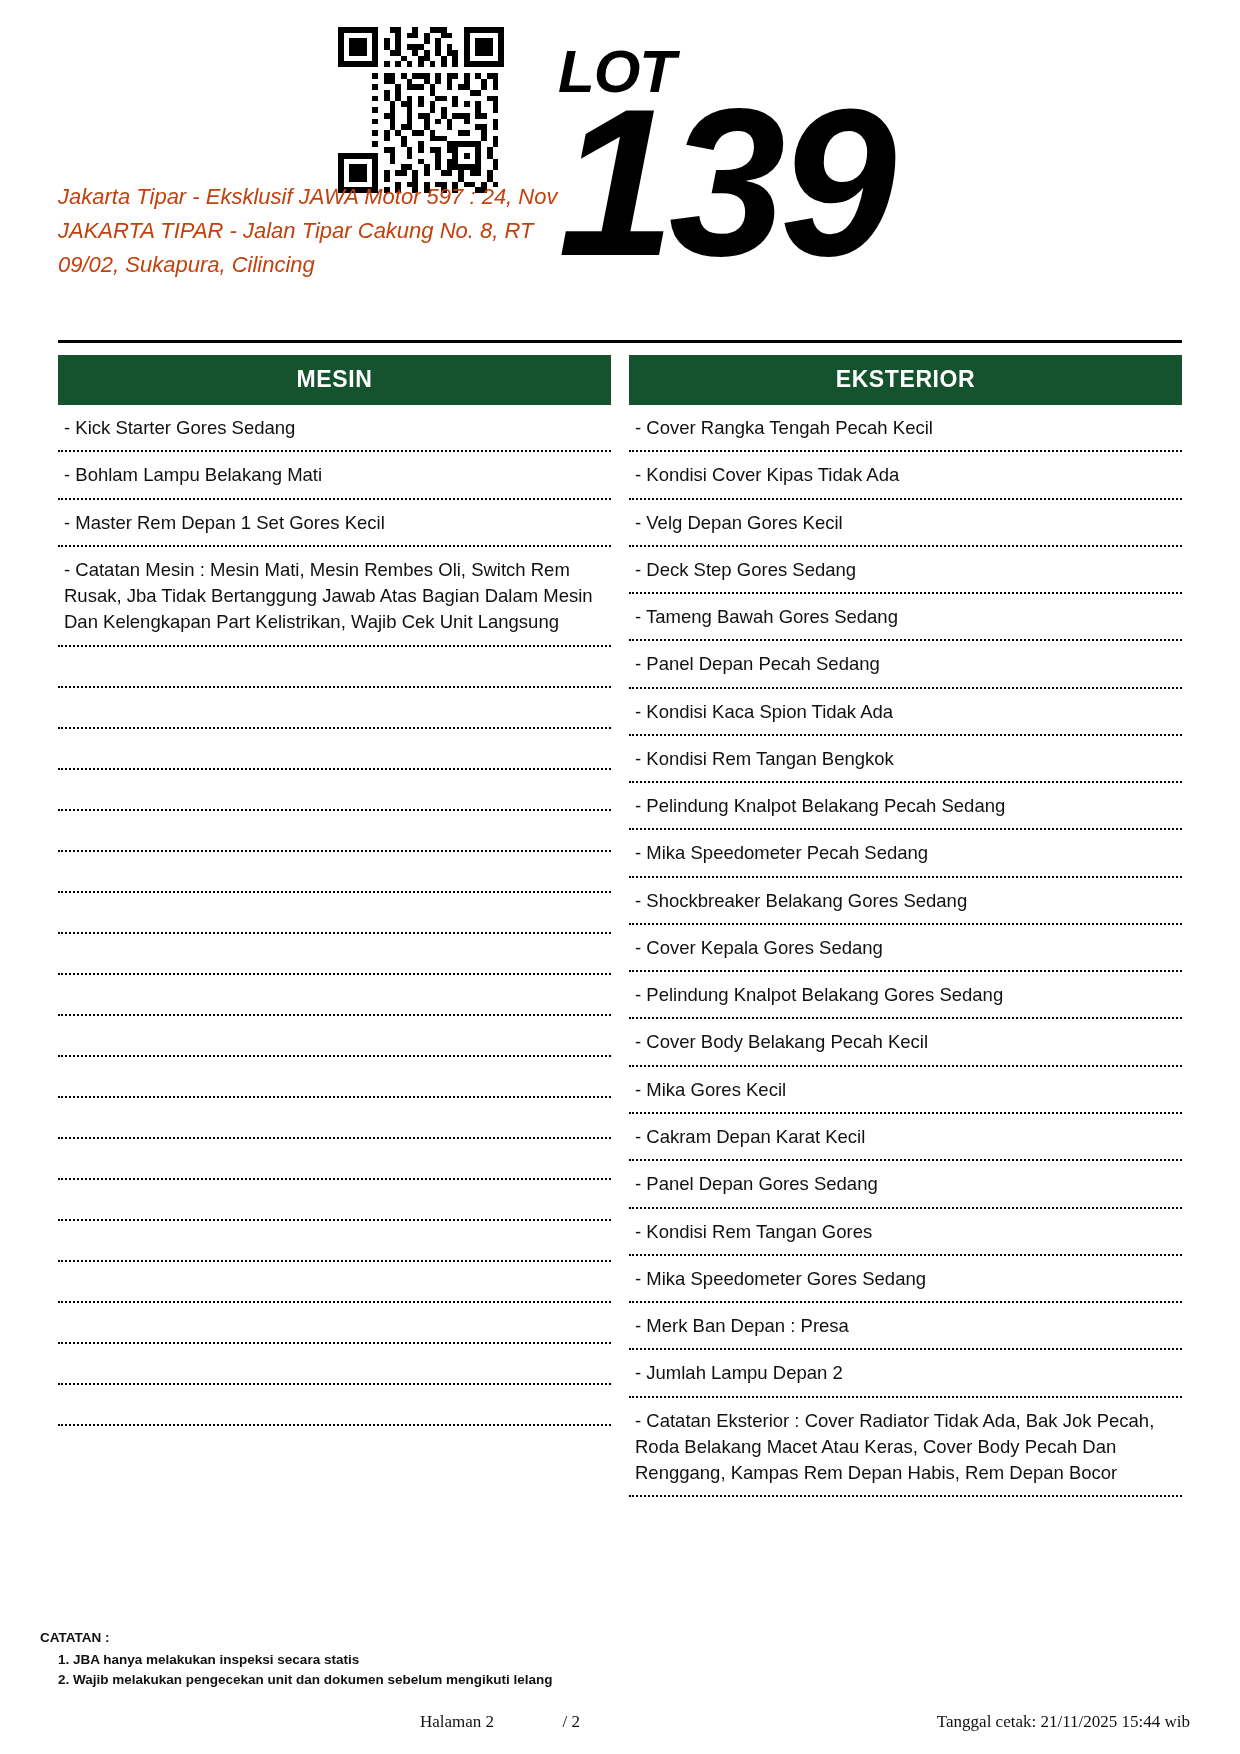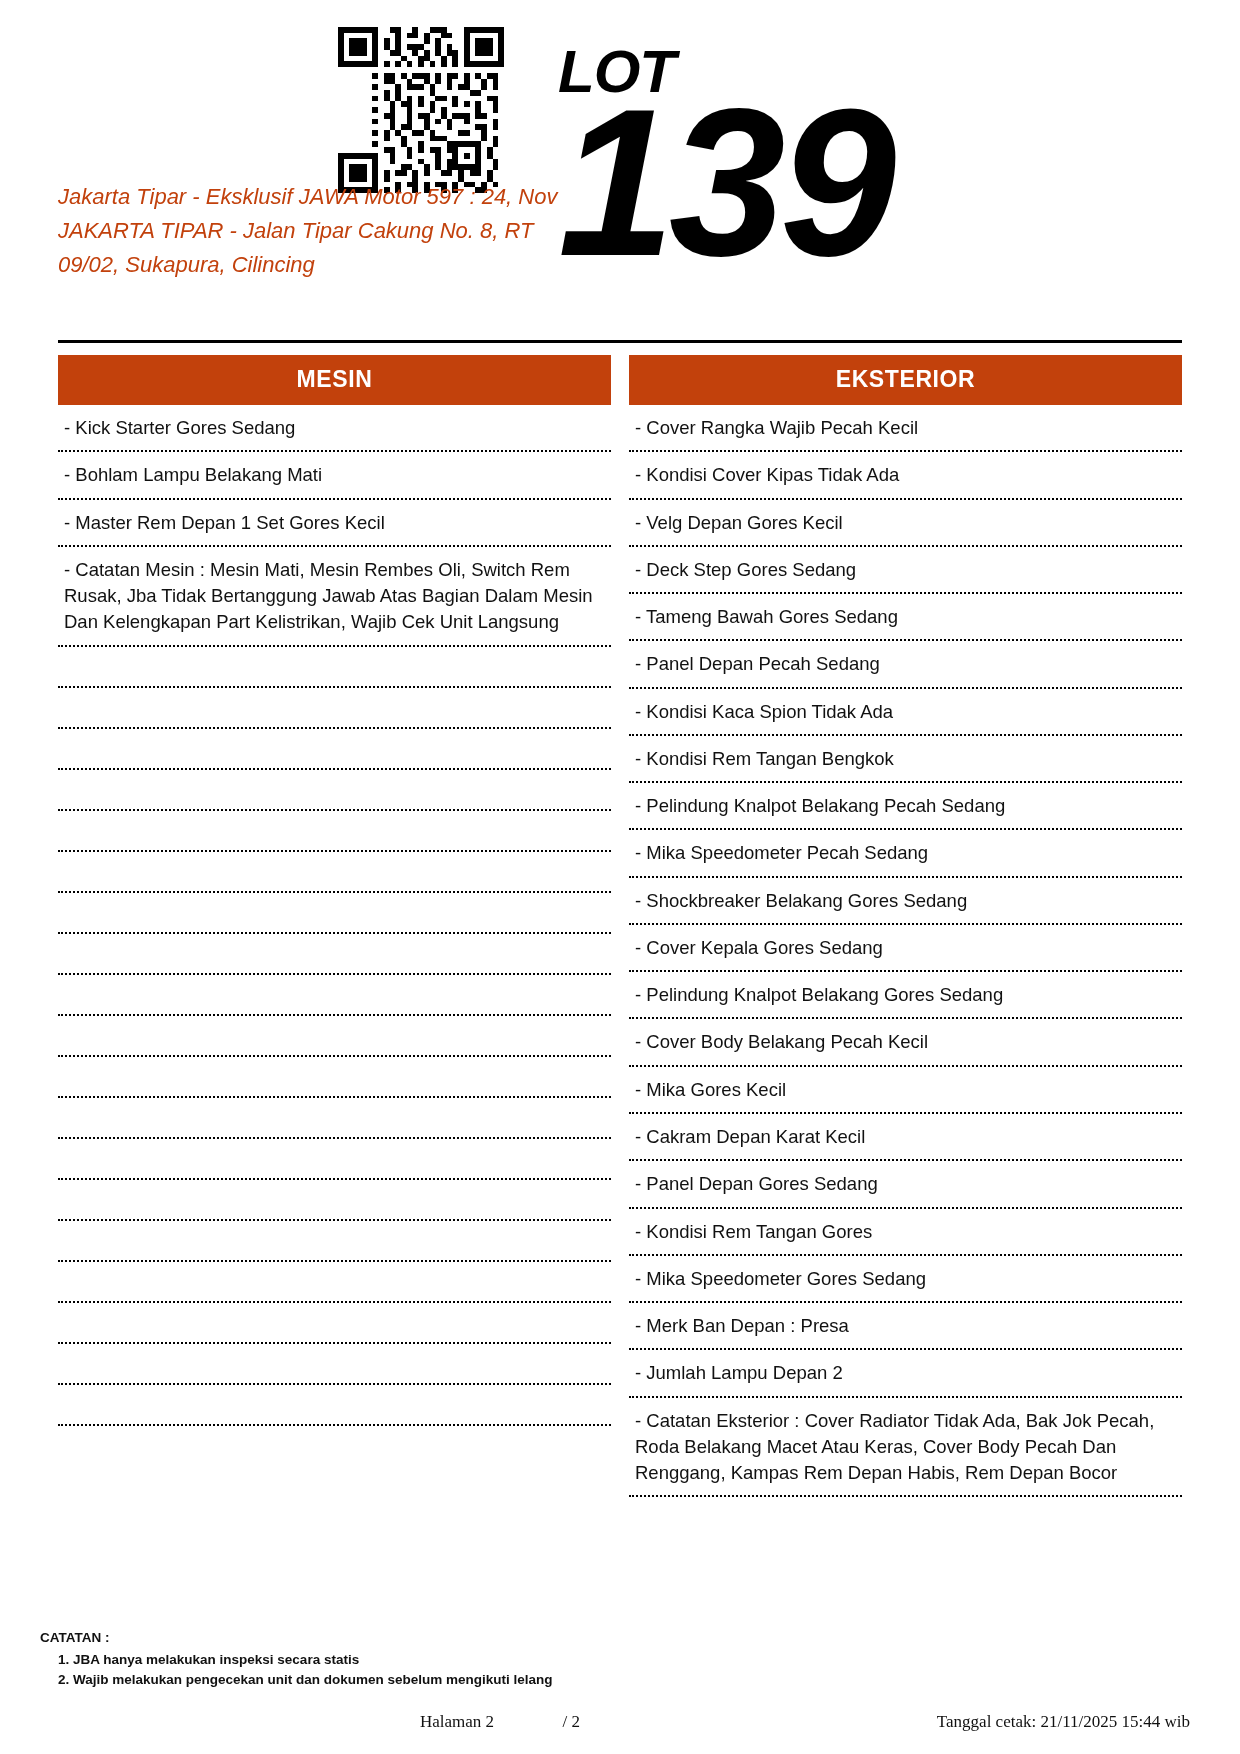--- a/index.html
+++ b/index.html
@@ -80,21 +80,21 @@
   .columns {
     display: flex;
     gap: 18px;
     margin-top: 12px;
   }
   .col {
     width: 553px;
     flex: 0 0 553px;
   }
   .col-head {
-    background: #c2410c;
+    background: #14532d;
     color: #fff;
     text-align: center;
     font-size: 23px;
     font-weight: bold;
     letter-spacing: 0.6px;
     padding: 11px 0 12px 0;
   }
   .row {
     font-size: 18.5px;
     line-height: 1.42;
@@ -331,21 +331,21 @@
       <div class="row empty"></div>
       <div class="row empty"></div>
       <div class="row empty"></div>
       <div class="row empty"></div>
       <div class="row empty"></div>
       <div class="row empty"></div>
     </div>
 
     <div class="col">
       <div class="col-head">EKSTERIOR</div>
-      <div class="row">- Cover Rangka Wajib Pecah Kecil</div>
+      <div class="row">- Cover Rangka Tengah Pecah Kecil</div>
       <div class="row">- Kondisi Cover Kipas Tidak Ada</div>
       <div class="row">- Velg Depan Gores Kecil</div>
       <div class="row">- Deck Step Gores Sedang</div>
       <div class="row">- Tameng Bawah Gores Sedang</div>
       <div class="row">- Panel Depan Pecah Sedang</div>
       <div class="row">- Kondisi Kaca Spion Tidak Ada</div>
       <div class="row">- Kondisi Rem Tangan Bengkok</div>
       <div class="row">- Pelindung Knalpot Belakang Pecah Sedang</div>
       <div class="row">- Mika Speedometer Pecah Sedang</div>
       <div class="row">- Shockbreaker Belakang Gores Sedang</div>

